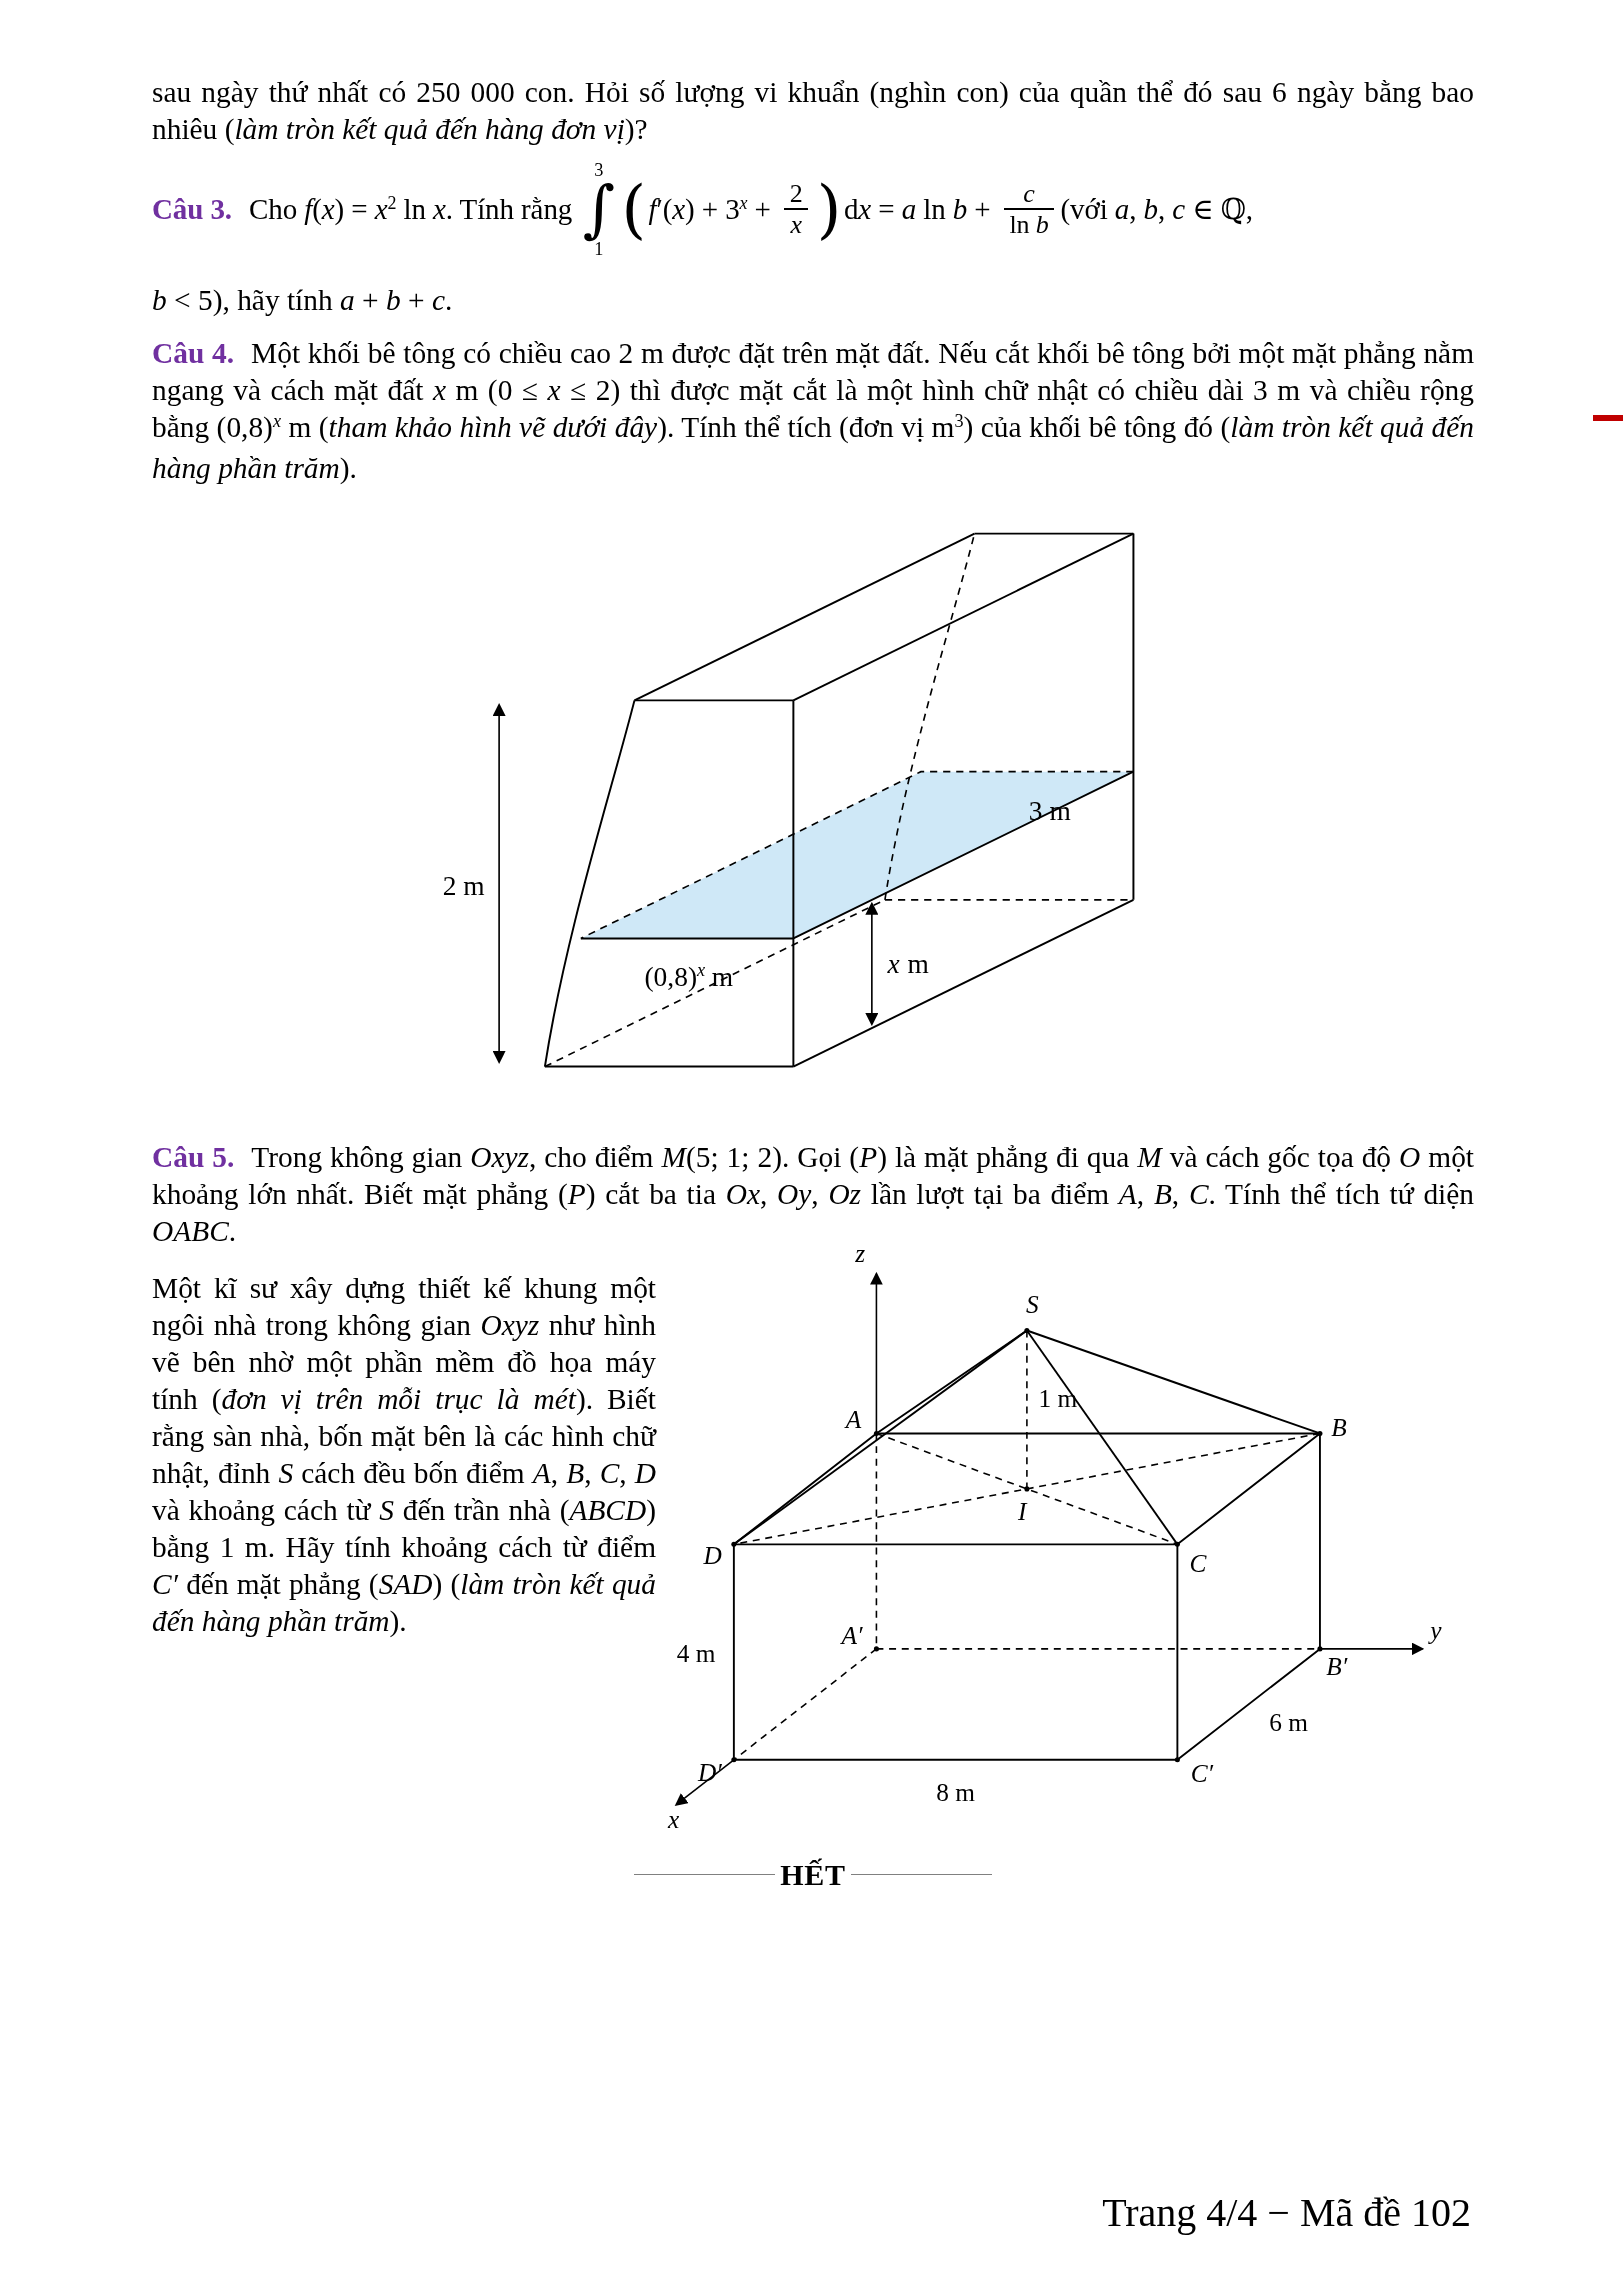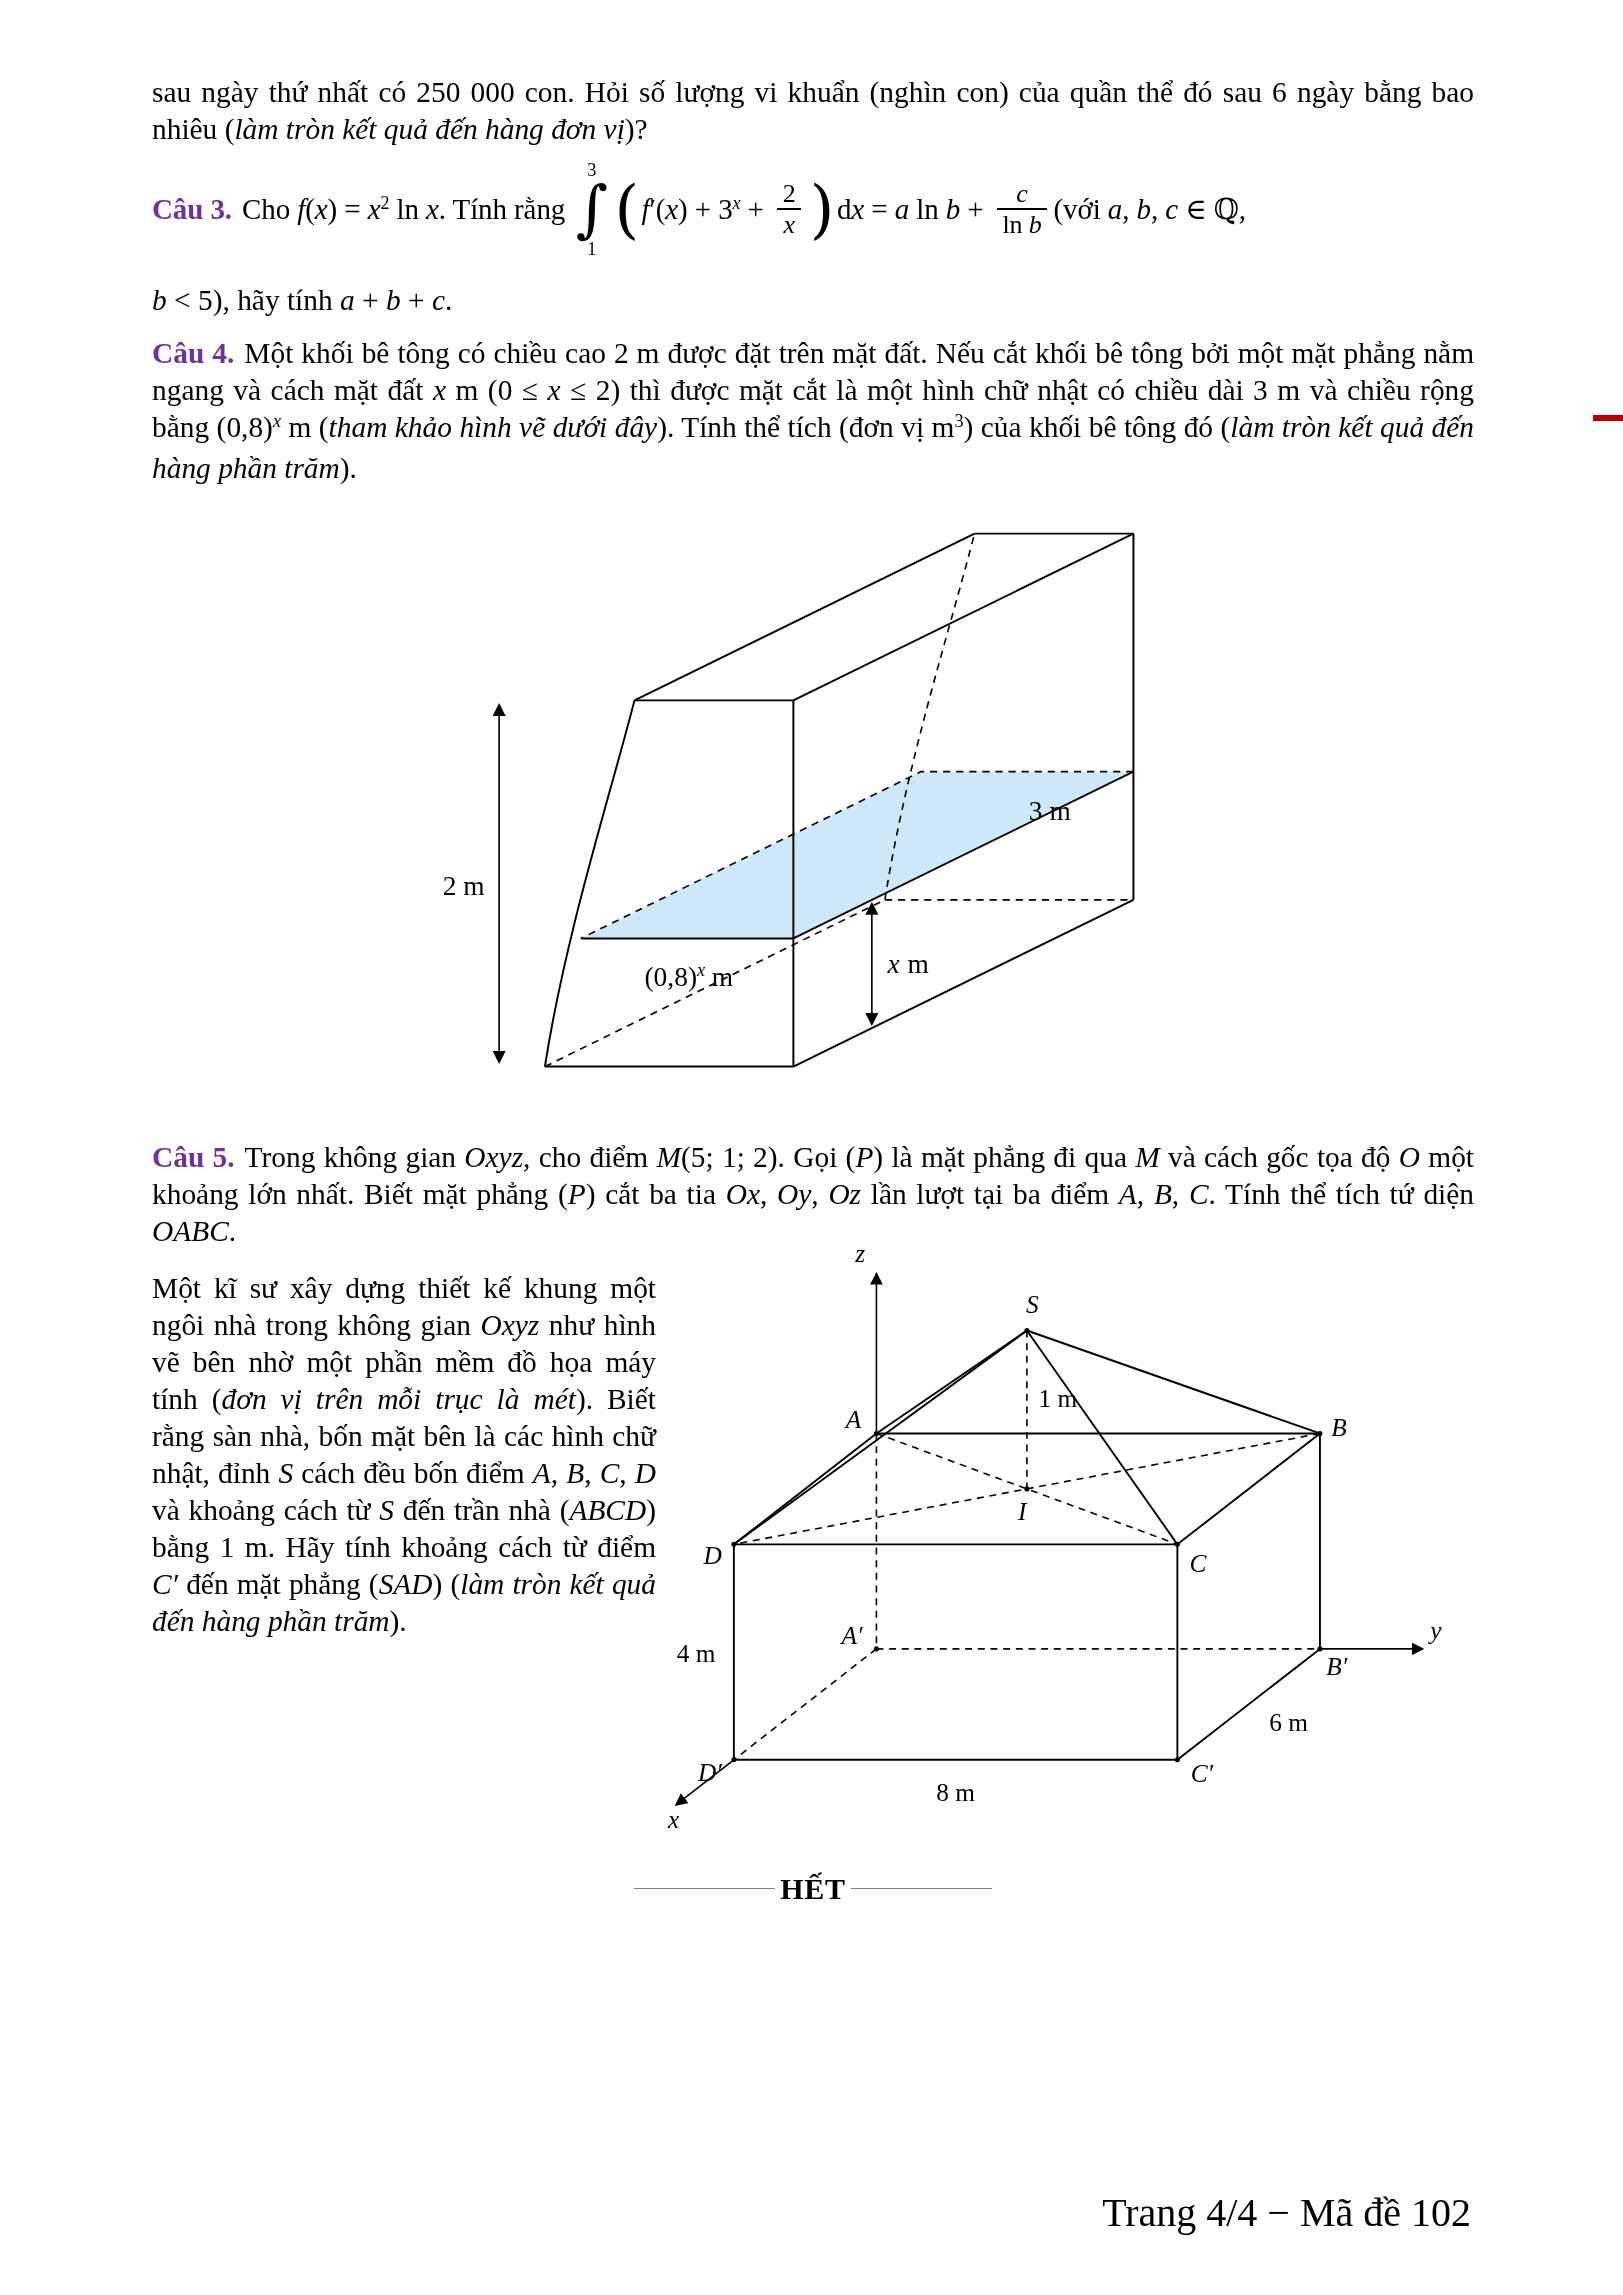--- a/index.html
+++ b/index.html
@@ -6,21 +6,21 @@
   * { margin:0; padding:0; box-sizing:border-box; }
   html,body { background:#ffffff; }
   body {
     width:1623px; height:2295px; position:relative;
     font-family:"Liberation Serif","DejaVu Serif",serif;
     font-size:29.4px; color:#000;
   }
   .page { position:absolute; inset:0; padding:74px 149px 0 152px; }
 
   .para { text-align:justify; line-height:37px; hyphens:none; }
-  .qlabel { color:var(--accent,#7030A0); font-weight:bold; margin-right:10px; }
+  .qlabel { color:var(--accent,#7030A0); font-weight:bold; margin-right:17px; }
 
   .sg-n {}
   .sg-i { font-style:italic; }
   .sg-sup  { font-size:62%; position:relative; top:-0.55em; }
   .sg-isup { font-size:62%; position:relative; top:-0.55em; font-style:italic; }
 
   
   .q3 { margin-top:11.8px; margin-bottom:15.7px; }
   .q3-line1 { display:flex; flex-wrap:nowrap; align-items:center; white-space:pre-wrap; font-size:29px; letter-spacing:-0.1px; }
   .q3-line1 > * { flex:0 0 auto; }
@@ -47,21 +47,21 @@
   .axis line { stroke:#000; stroke-width:2.5; }
   .dim line { stroke:#000; stroke-width:2.5; }
   .sec { fill:var(--section-fill,#cfe8f7); stroke:none; }
   .pts circle { fill:#000; }
 
   .q5p { margin-bottom:19.6px; }
   .q6-label { margin-top:3.9px; line-height:37px; }
   .q6-row { display:flex; gap:5.2px; margin-top:2.6px; }
   .q6-text { width:504px; }
 
-  .end-rule { display:flex; align-items:center; justify-content:center; margin-top:39px; }
+  .end-rule { display:flex; align-items:center; justify-content:center; margin-top:25px; }
   .end-line { width:141px; border-top:1.3px solid #808080; }
   .end-text { font-weight:bold; font-size:30px; padding:0 5.2px; letter-spacing:0.7px; }
 
   .page-footer { position:absolute; top:2189px; right:152px; font-size:40px; }
   .red-mark { position:absolute; top:415px; right:0; width:30px; height:5.9px; background:var(--mark-red,#c00000); }
 </style>
 </head>
 <body>
 
 <div class="page">

